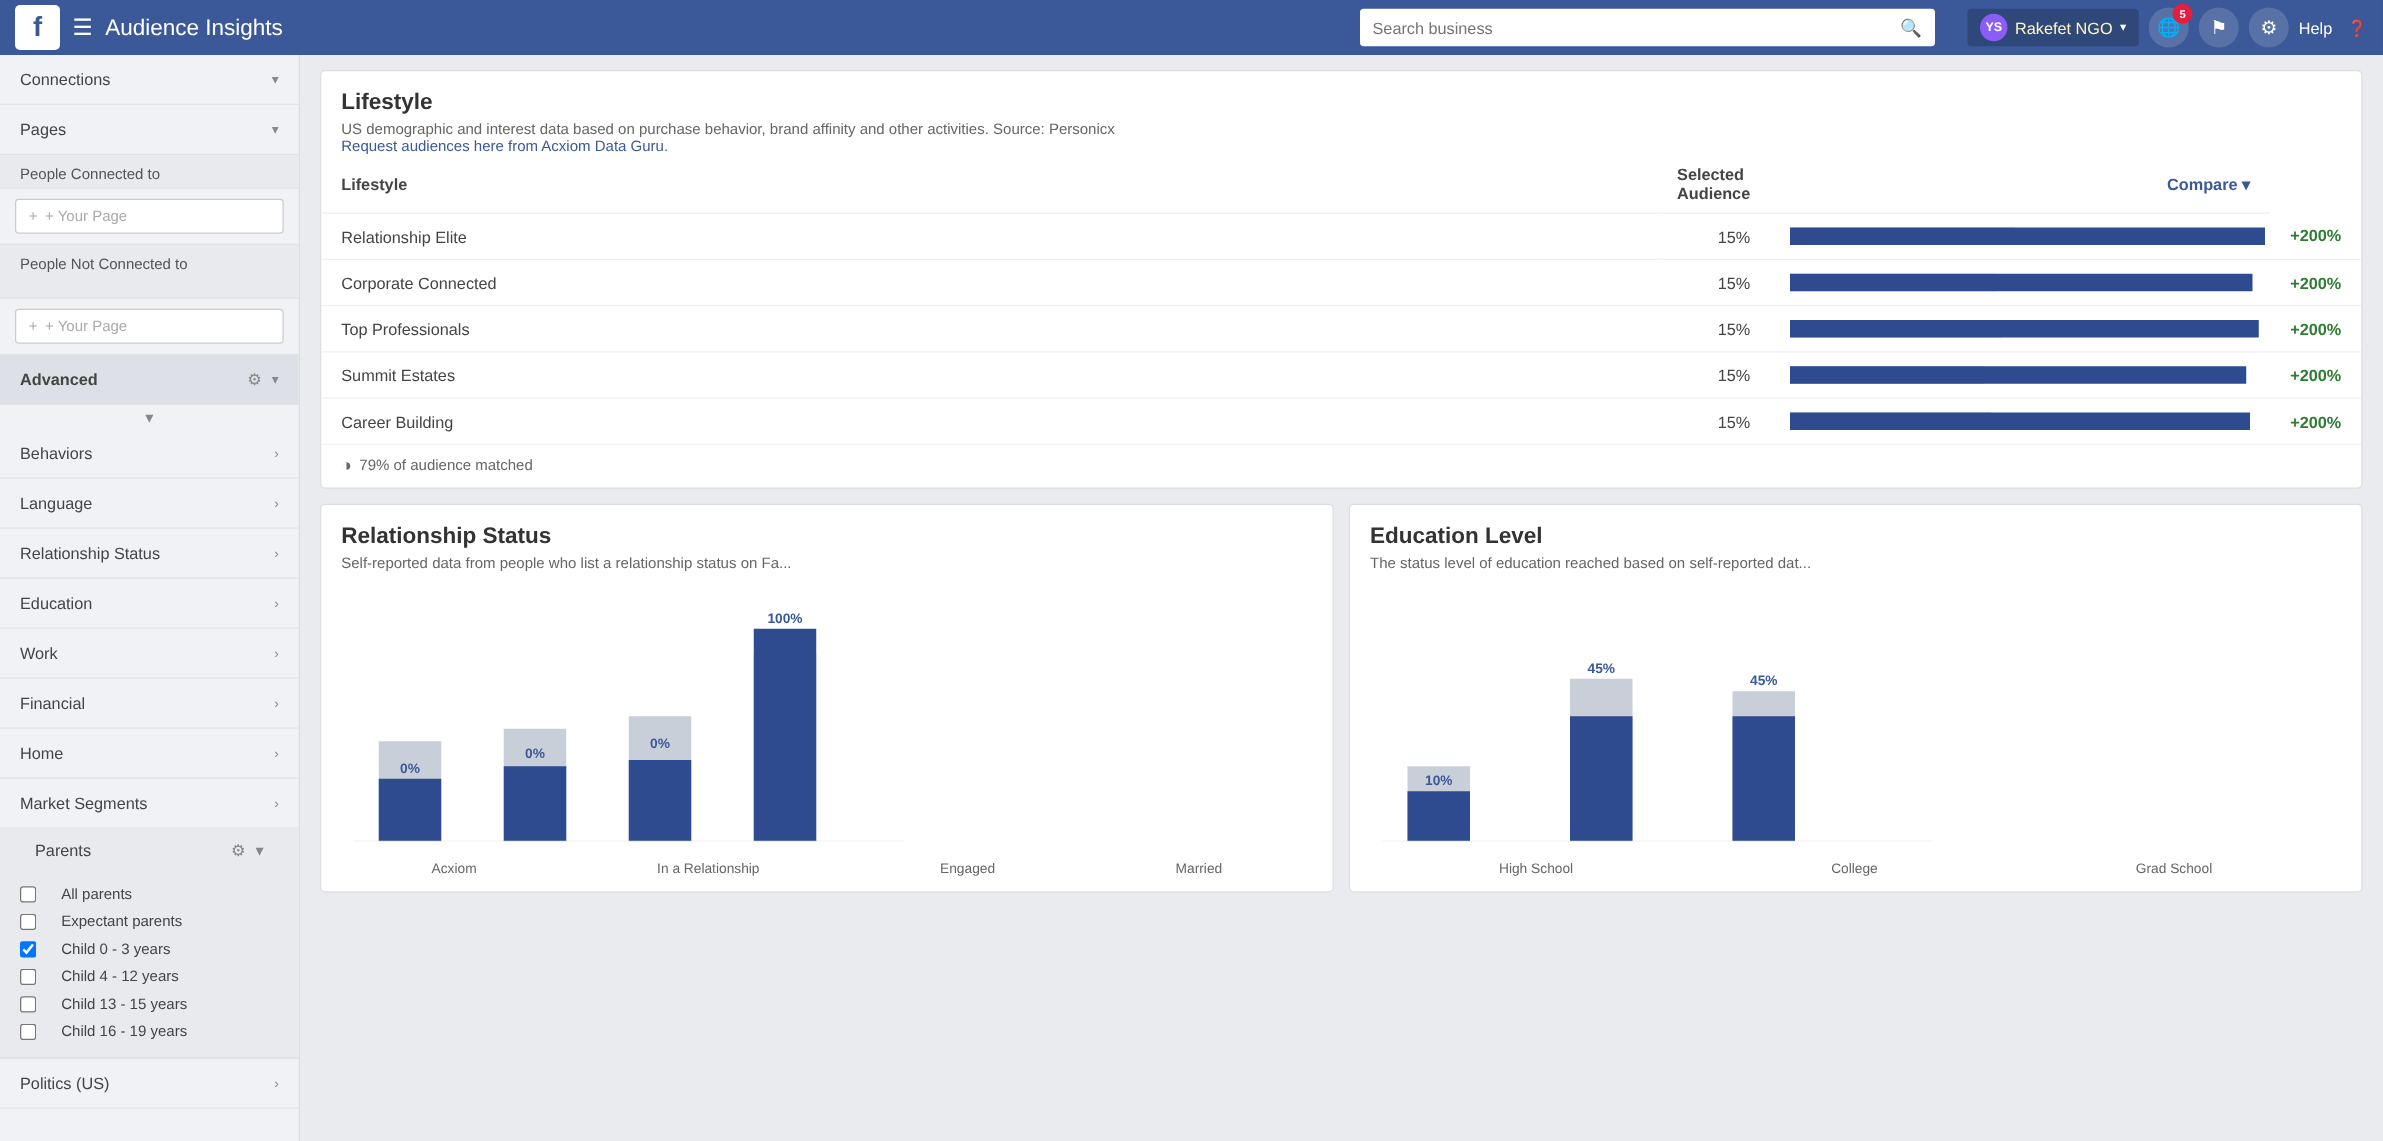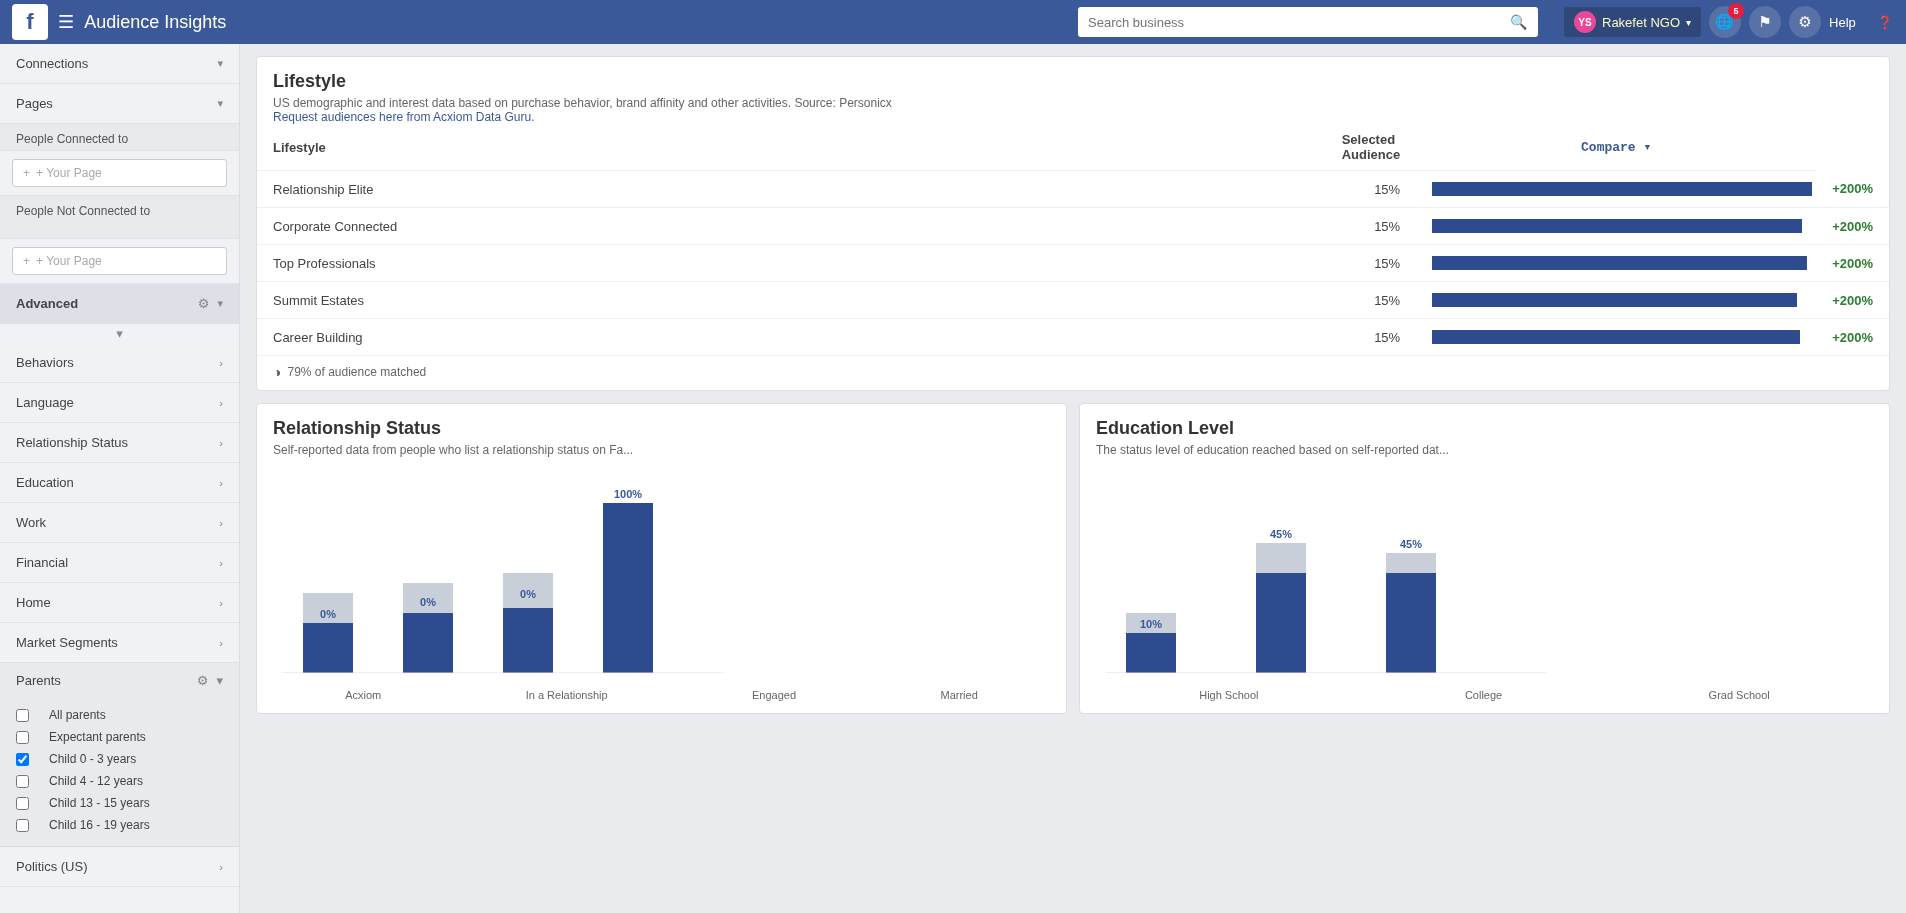--- a/index.html
+++ b/index.html
@@ -44,40 +44,40 @@
     }
     #header .search-box .search-icon { color: #aaa; font-size: 14px; }
     #header .header-right {
       display: flex; align-items: center; gap: 8px; margin-left: 16px;
     }
     .user-pill {
       display: flex; align-items: center; gap: 6px;
       background: rgba(0,0,0,0.2); border-radius: 3px; padding: 4px 10px; cursor: pointer;
     }
     .user-avatar {
-      width: 22px; height: 22px; background: #ec4899; border-radius: 50%;
+      width: 22px; height: 22px; background: #8b5cf6; border-radius: 50%;
       display: flex; align-items: center; justify-content: center;
       font-size: 10px; font-weight: bold; color: white;
     }
     .user-name { color: #fef9c3; font-size: 13px; }
     .chevron-down { color: white; font-size: 10px; }
     .header-icon-btn {
       width: 32px; height: 32px; border-radius: 50%; background: rgba(255,255,255,0.15);
       display: flex; align-items: center; justify-content: center; cursor: pointer;
       color: white; font-size: 15px; position: relative;
     }
     .notif-badge {
       position: absolute; top: -3px; right: -3px;
       background: #e41e3f; color: white; border-radius: 50%;
       width: 16px; height: 16px; font-size: 9px;
       display: flex; align-items: center; justify-content: center;
       font-weight: bold;
     }
     .help-btn {
-      color: white; font-size: 13px; display: flex; align-items: center; gap: 22px; cursor: pointer;
+      color: white; font-size: 13px; display: flex; align-items: center; gap: 12px; cursor: pointer;
     }
 
     
     #layout {
       display: flex;
       margin-top: 44px;
       min-height: calc(100vh - 44px);
     }
 
     
@@ -102,21 +102,21 @@
     .sidebar-input {
       width: 100%; border: 1px solid #ccc; border-radius: 3px;
       padding: 6px 10px; font-size: 12px; color: #888; background: white;
       display: flex; align-items: center; gap: 6px;
     }
     .parents-section {
       background: #e8eaed; border-bottom: 1px solid #ddd;
     }
     .parents-label {
       display: flex; align-items: center; justify-content: space-between;
-      padding: 10px 16px; font-size: 13px; color: #444; cursor: pointer;
+      padding: 10px 28px; font-size: 13px; color: #444; cursor: pointer;
     }
     .parents-label .right-icons { display: flex; gap: 8px; color: #888; font-size: 13px; }
     .checkbox-list { padding: 6px 16px 10px; }
     .checkbox-item {
       display: flex; align-items: center; gap: 20px;
       padding: 4px 0; font-size: 12px; color: #444; cursor: pointer;
     }
     .checkbox-item input[type="checkbox"] { width: 13px; height: 13px; }
     .chevron-indicator {
       display: flex; justify-content: center; padding: 2px 0; color: #888;
@@ -143,21 +143,21 @@
     .card-subtitle a { color: #3b5998; text-decoration: none; }
 
     
     .lifestyle-table { width: 100%; border-collapse: collapse; }
     .lifestyle-table th {
       text-align: left; padding: 8px 16px;
       font-size: 13px; font-weight: 600; color: #444;
       border-bottom: 1px solid #eee;
     }
     .lifestyle-table th.compare-col {
-      color: #3b5998; text-align: center; cursor: pointer; font-family: Liberation Mono, monospace;
+      color: #3b5998; text-align: right; cursor: pointer;
     }
     .lifestyle-table td {
       padding: 8px 16px; font-size: 13px; color: #444;
       border-bottom: 1px solid #f0f0f0; vertical-align: middle;
     }
     .lifestyle-table td.pct { text-align: right; color: #444; width: 50px; }
     .lifestyle-table td.delta { text-align: right; color: #2e7d32; width: 70px; font-weight: 600; }
     .bar-cell { width: 400px; }
     .bar-wrap { position: relative; height: 20px; }
     .bar-bg { height: 14px; background: #c8cfd8; position: absolute; top: 3px; }

